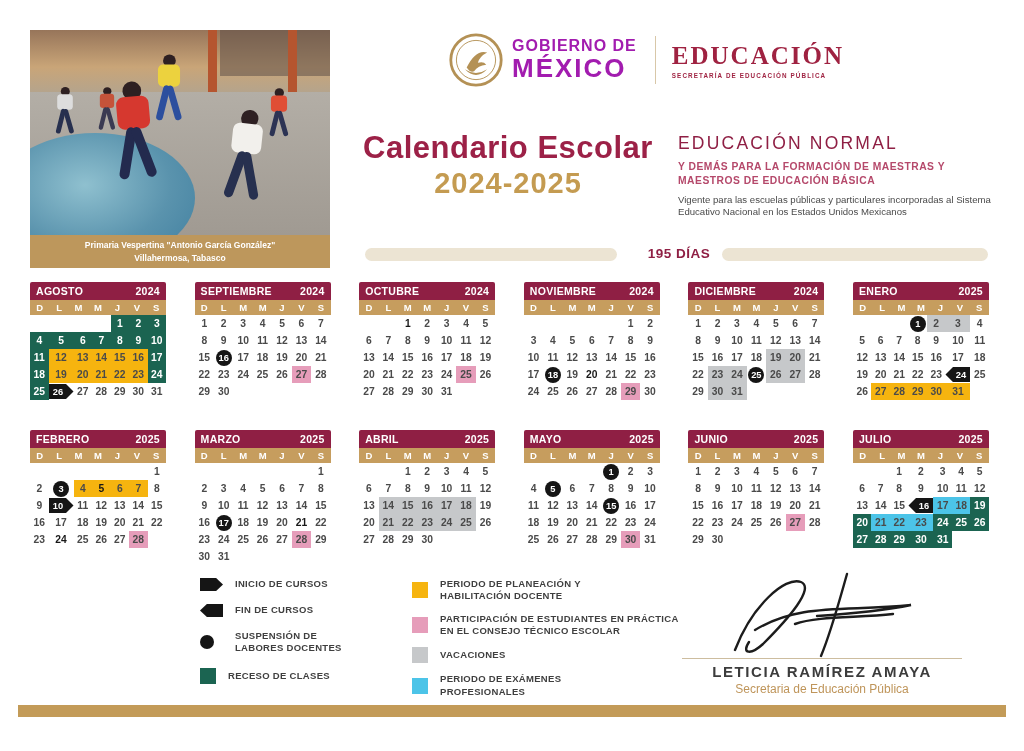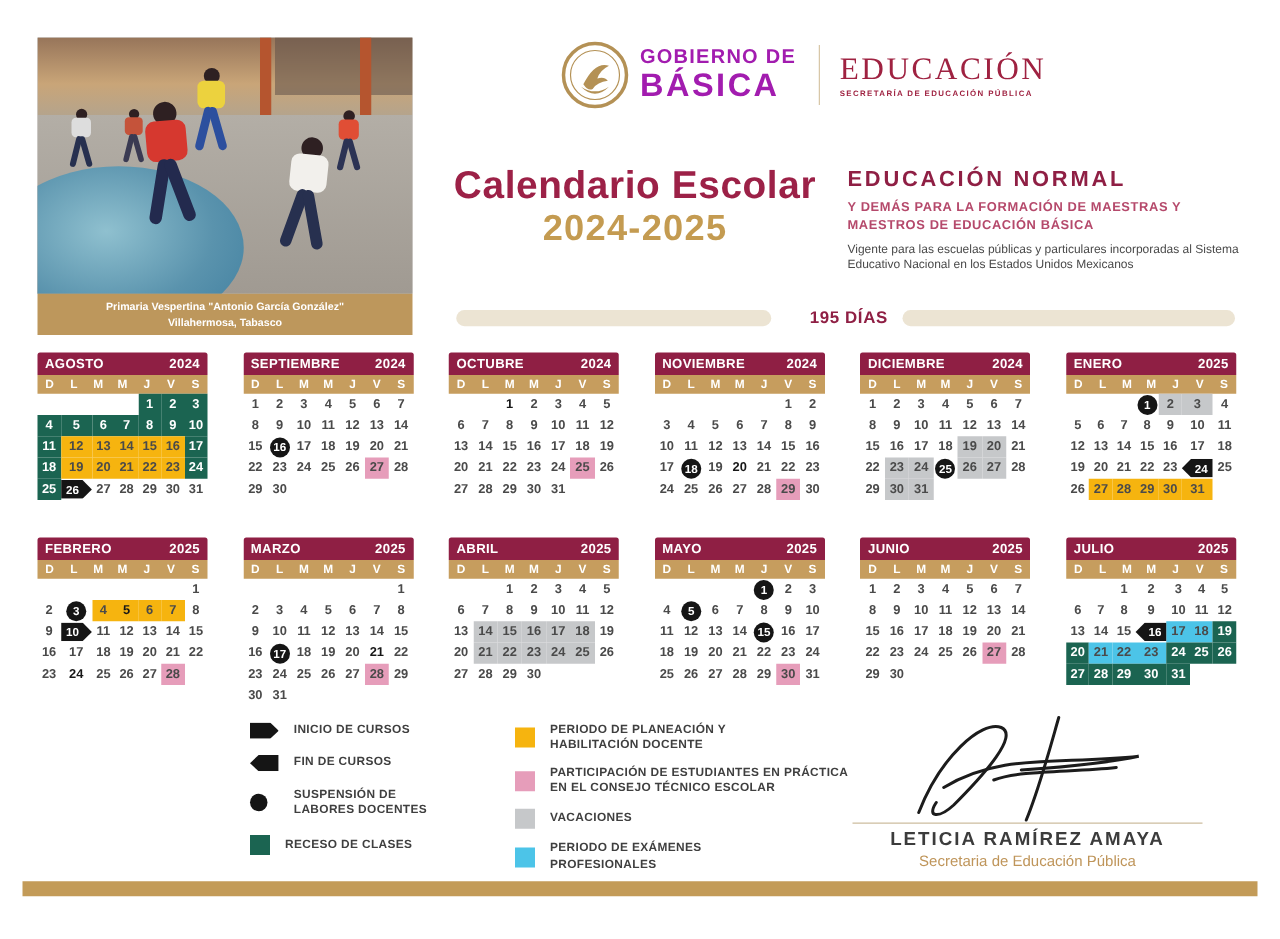--- a/index.html
+++ b/index.html
@@ -28,29 +28,29 @@
           font-size:8.5px;font-weight:bold;line-height:1.45;text-align:center;}
 
   
   .logo{position:absolute;left:448px;top:32px;display:flex;align-items:center;}
   .seal{width:56px;height:56px;}
   .gob-txt{margin-left:8px;color:#a21caf;}
   .gob-l1{font-size:16px;font-weight:800;letter-spacing:1px;}
   .gob-l2{font-size:26px;font-weight:800;letter-spacing:2px;margin-top:-2px;}
   .logo-div{width:1px;height:48px;background:#d8c7a8;margin:0 16px 0 18px;}
   .edu-txt{color:#9f2241;}
-  .edu-l1{font-family:"Liberation Serif",serif;font-size:25px;font-weight:normal;letter-spacing:2px;}
+  .edu-l1{font-family:"Liberation Serif",serif;font-size:25px;font-weight:bold;letter-spacing:2px;}
   .edu-l2{font-size:6.3px;font-weight:bold;letter-spacing:1.1px;color:#9f2241;margin-top:2px;}
 
   
   .title-blk{position:absolute;left:352px;top:130px;width:312px;text-align:center;}
   .t-main{font-size:31px;font-weight:800;color:#9c2147;letter-spacing:0.5px;}
   .t-years{font-size:29px;font-weight:800;color:#c49b51;margin-top:1px;letter-spacing:1px;}
   .right-blk{position:absolute;left:678px;top:133px;width:318px;}
-  .rt-title{font-size:17.5px;font-weight:700;color:#8f1f44;letter-spacing:2.2px;}
+  .rt-title{font-size:17.5px;font-weight:400;color:#8f1f44;letter-spacing:2.2px;}
   .rt-sub{font-size:10.3px;font-weight:bold;color:#b5496b;letter-spacing:0.5px;margin-top:6px;line-height:1.4;}
   .rt-note{font-size:9.6px;color:#4a4a4a;margin-top:5px;line-height:1.32;}
 
   
   .days-row{position:absolute;left:0;top:246px;width:1024px;height:16px;}
   .days-bar{position:absolute;top:2px;height:13px;background:#ece4d3;border-radius:7px;}
   .db-l{left:365px;width:252px;}
   .db-r{left:722px;width:266px;}
   .days-txt{position:absolute;left:624px;width:110px;text-align:center;top:0;
             font-size:13.5px;font-weight:800;color:#8f1f44;letter-spacing:0.5px;}
@@ -161,21 +161,21 @@
 
   <div class="logo">
     <svg class="seal" viewBox="0 0 60 60">
       <circle cx="30" cy="30" r="27" fill="none" stroke="#b49155" stroke-width="3"></circle>
       <circle cx="30" cy="30" r="21" fill="none" stroke="#b49155" stroke-width="1"></circle>
       <path d="M20 38 Q30 18 42 22 Q34 26 32 33 Q38 31 41 35 Q32 36 28 42 Q24 44 20 38 Z" fill="#b49155"></path>
       <path d="M18 40 Q30 48 42 40 Q30 52 18 40 Z" fill="#b49155"></path>
     </svg>
     <div class="gob-txt">
       <div class="gob-l1">GOBIERNO DE</div>
-      <div class="gob-l2">BÁSICA</div>
+      <div class="gob-l2">MÉXICO</div>
     </div>
     <div class="logo-div"></div>
     <div class="edu-txt">
       <div class="edu-l1">EDUCACIÓN</div>
       <div class="edu-l2">SECRETARÍA DE EDUCACIÓN PÚBLICA</div>
     </div>
   </div>
 
   <div class="title-blk">
     <div class="t-main">Calendario Escolar</div>

